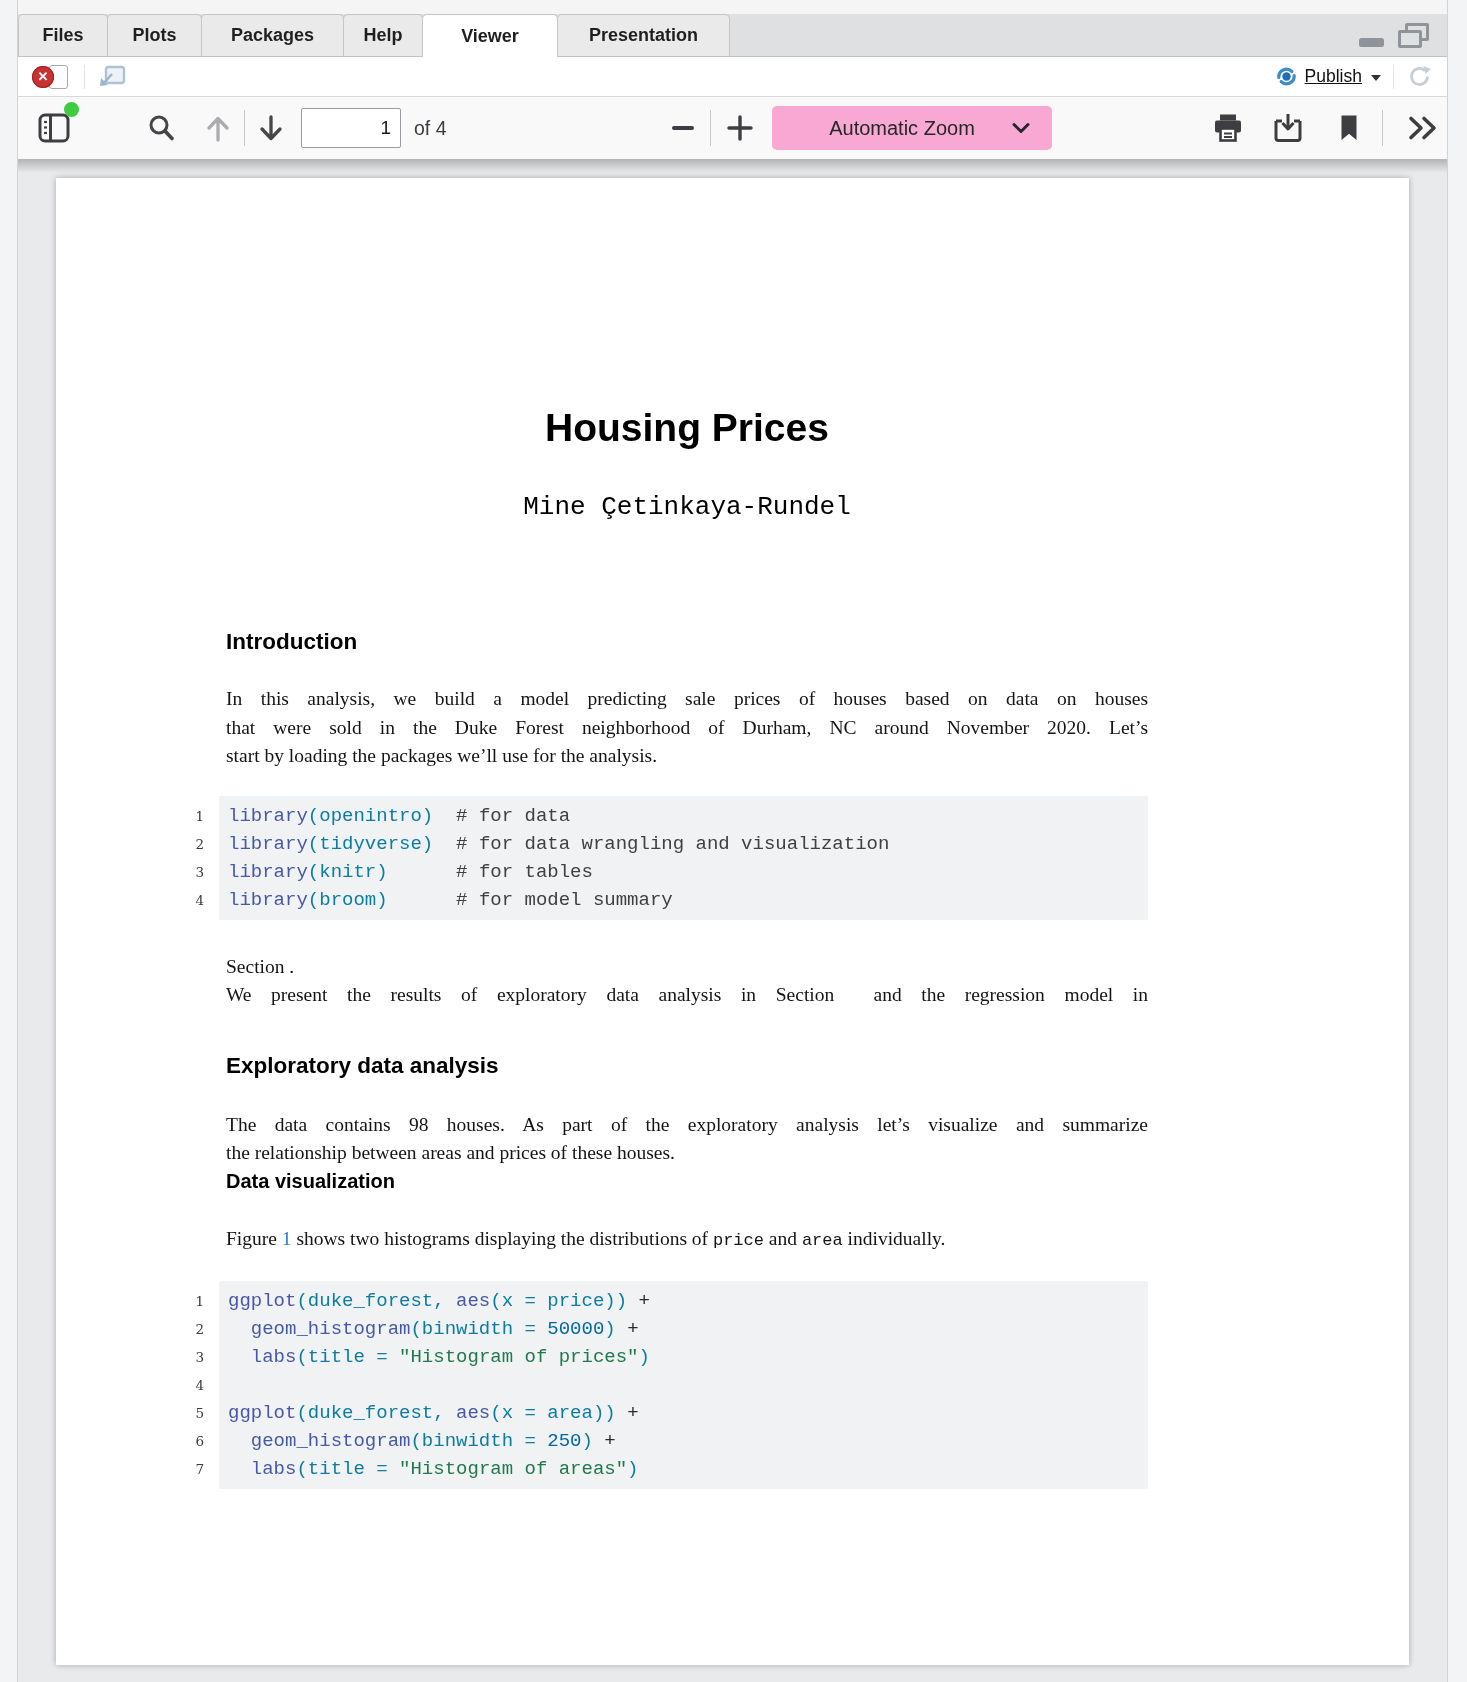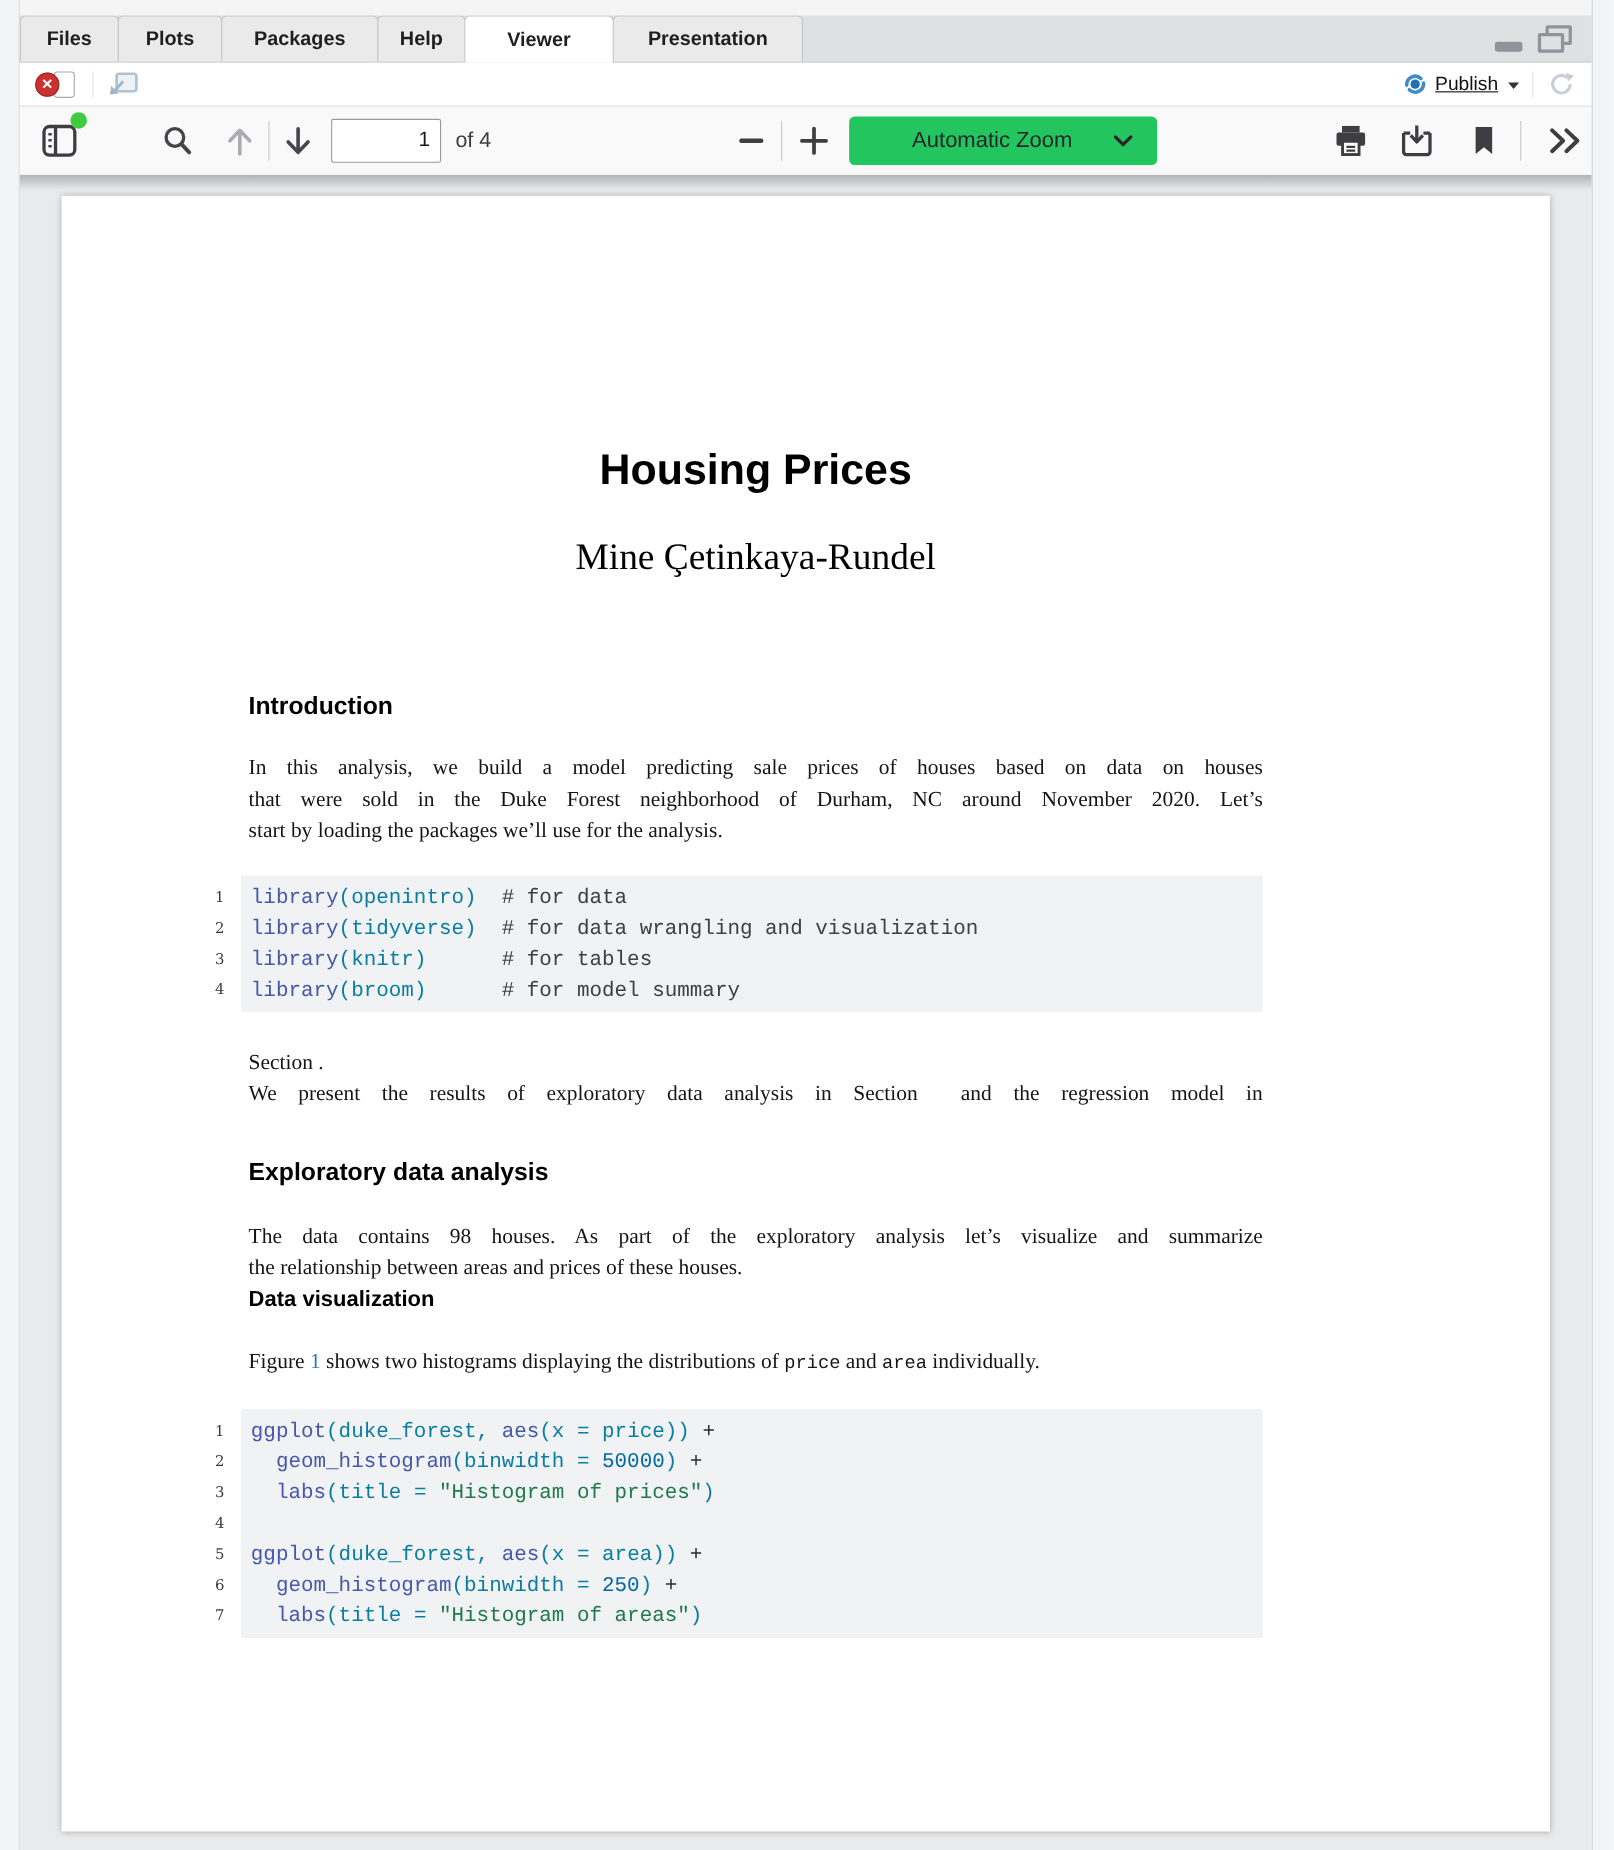--- a/index.html
+++ b/index.html
@@ -47,35 +47,35 @@
   .ptool{position:absolute;display:flex;align-items:center;justify-content:center;cursor:pointer;}
   .psep{position:absolute;width:1px;height:36px;top:13px;background:#C9C9CC;}
   .sidebar-wrap{left:18px;top:13px;width:36px;height:36px;position:absolute;}
   .green-dot{position:absolute;right:-7px;top:-8px;width:15px;height:15px;border-radius:50%;background:#3FCB3F;}
   .pageno-input{position:absolute;left:283px;top:11px;width:100px;height:40px;box-sizing:border-box;
        border:1px solid #9A9AA0;border-radius:2px;background:#fff;font-family:"Liberation Sans",sans-serif;
        font-size:19px;color:#1a1a1a;text-align:right;padding:0 9px;outline:none;}
   .of-label{position:absolute;left:396px;top:0;height:100%;display:flex;align-items:center;
             font-size:19.5px;color:#3C3C40;}
   .minus-bar{width:22px;height:3.4px;background:#3E3E42;border-radius:2px;}
-  .zoom-btn{position:absolute;left:754px;top:9px;width:280px;height:44px;background:#22c55e;
+  .zoom-btn{position:absolute;left:754px;top:9px;width:280px;height:44px;background:#f9a8d4;
        border-radius:5px;display:flex;align-items:center;padding:0 22px 0 20px;box-sizing:border-box;cursor:pointer;}
   .zoom-label{font-size:20px;color:#26262A;flex:1;text-align:center;}
 
   
   .viewer-body{position:relative;height:1524px;background:#E9EAEC;overflow:hidden;}
   .viewer-body::before{content:"";position:absolute;left:0;top:0;right:0;height:13px;z-index:3;
        background:linear-gradient(rgba(50,50,55,0.28),rgba(50,50,55,0));}
   .pdf-page{position:absolute;left:38px;top:18px;width:1353px;height:1487px;background:#FFFFFF;
        box-shadow:0 0 6px rgba(0,0,0,0.28);}
   .doc-col{margin-left:170px;width:922px;padding-top:226px;color:#141414;}
 
   .doc-title{font-family:"Liberation Sans",sans-serif;font-weight:700;font-size:39px;line-height:48px;
              text-align:center;color:#000;}
-  .doc-author{font-family:Liberation Serif, serif;font-size:34px;line-height:30px;text-align:center;
+  .doc-author{font-family:Liberation Mono, monospace;font-size:26px;line-height:30px;text-align:center;
               margin-top:40px;color:#000;}
   .h2{font-family:"Liberation Sans",sans-serif;font-weight:700;font-size:22.5px;line-height:28px;color:#000;}
   .h3{font-family:"Liberation Sans",sans-serif;font-weight:700;font-size:20px;line-height:26px;color:#000;}
   .mt-hintro{margin-top:106px;} .mt-pintro{margin-top:29px;} .mt-code1{margin-top:25px;}
   .mt-psections{margin-top:33px;} .mt-heda{margin-top:42px;} .mt-peda{margin-top:31px;}
   .mt-hdv{} .mt-pfig{margin-top:31px;} .mt-code2{margin-top:26px;}
 
   .para{font-family:"Liberation Serif",serif;font-size:19.5px;width:922px;}
   .pline{line-height:28.5px;text-align:justify;text-align-last:justify;}
   .pline.plast{text-align-last:left;}

